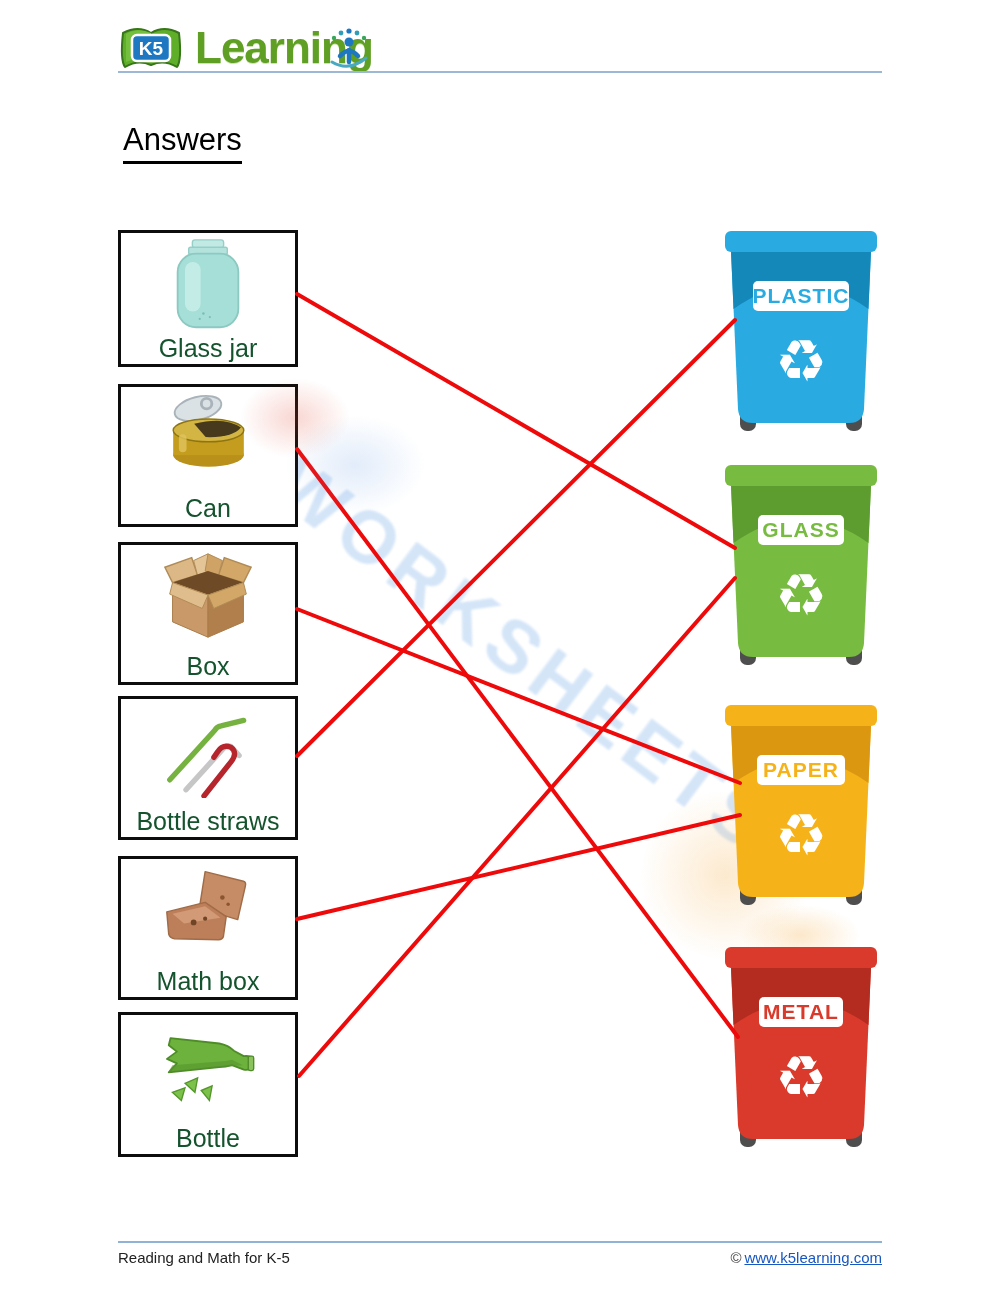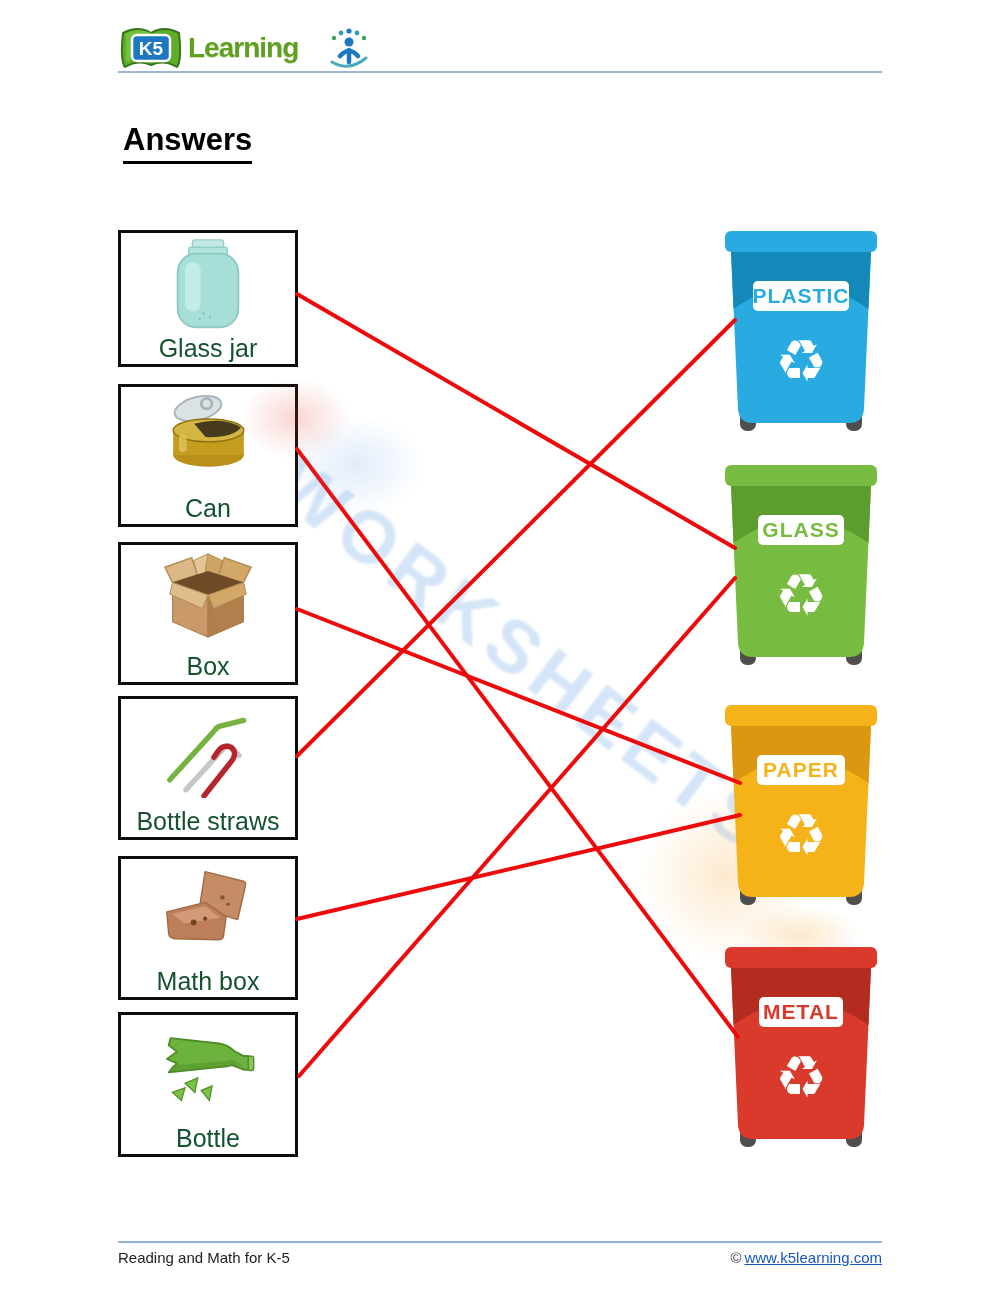--- a/index.html
+++ b/index.html
@@ -3,28 +3,28 @@
 <meta charset="utf-8">
 <style>
   html,body{margin:0;padding:0;background:#fff;}
   #page{
     position:relative;width:1000px;height:1294px;background:#fff;overflow:hidden;
     font-family:"Liberation Sans",sans-serif;
   }
   
   .logo{position:absolute;left:118px;top:20px;height:56px;display:flex;align-items:center;}
   .logo-learning{
-    position:relative;font-size:28px;font-weight:bold;color:#5f9f24;margin-left:4px;
+    position:relative;font-size:44px;font-weight:bold;color:#5f9f24;margin-left:11px;
     letter-spacing:-1px;text-shadow:0 1px 0 #cfe3b4;
   }
   .logo-ornament{position:absolute;left:208px;top:8px;pointer-events:none;}
   .header-rule{position:absolute;left:118px;top:71px;width:764px;height:2px;background:#9cb8d4;}
   
   .page-title{
-    position:absolute;left:123px;top:122px;margin:0;font-size:31px;font-weight:bold;color:#000;
+    position:absolute;left:123px;top:122px;margin:0;font-size:31px;font-weight:normal;color:#000;
     border-bottom:3px solid #000;padding-bottom:3px;
   }
   
   .watermark{
     position:absolute;left:310px;top:440px;z-index:0;font-size:74px;font-weight:bold;
     letter-spacing:7px;color:rgba(152,192,238,0.42);transform:rotate(37deg);
     transform-origin:left top;filter:blur(1px);white-space:nowrap;
   }
   .glow{position:absolute;border-radius:50%;pointer-events:none;}
   .glow-red{left:240px;top:378px;width:110px;height:80px;z-index:4;

